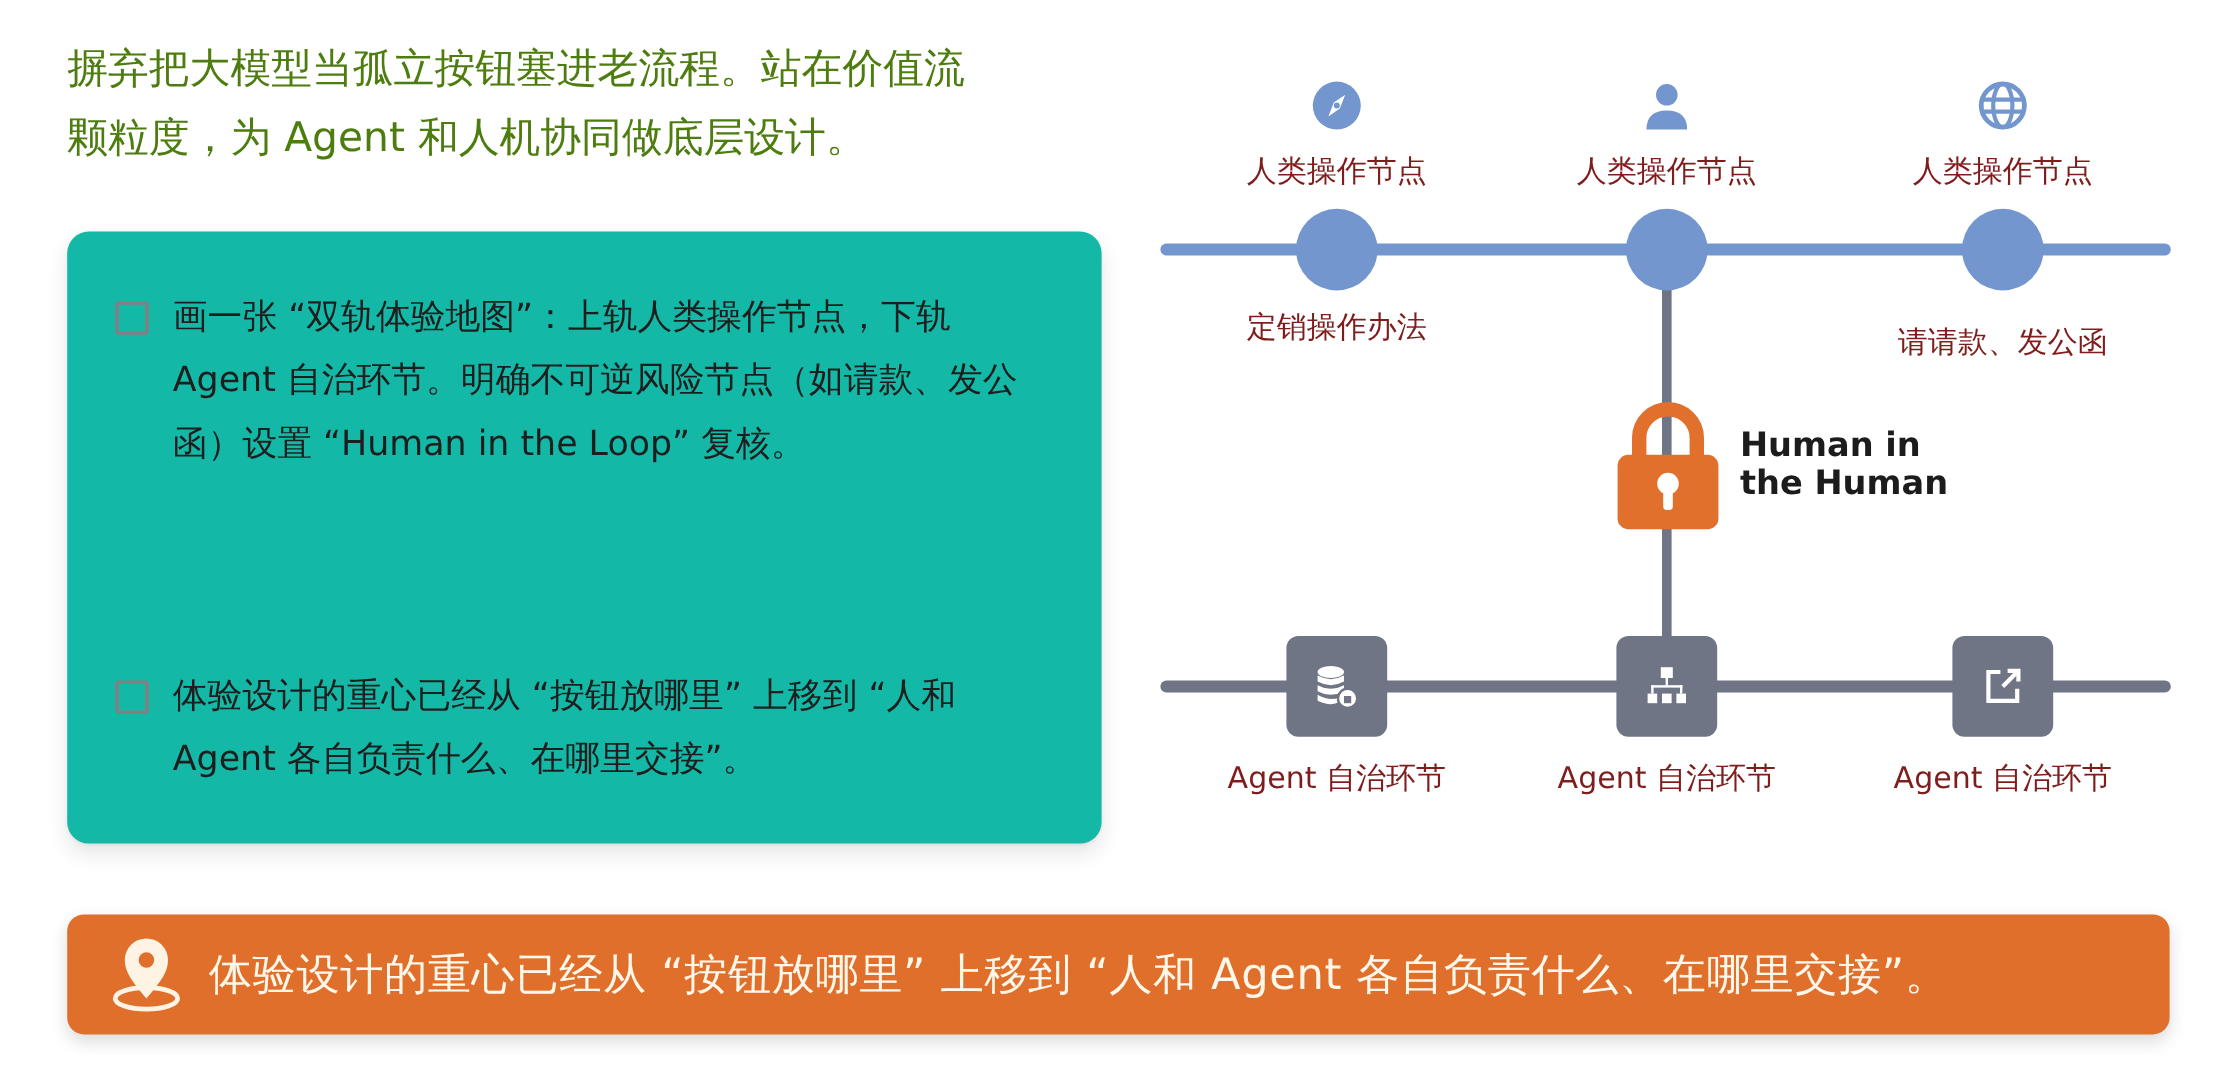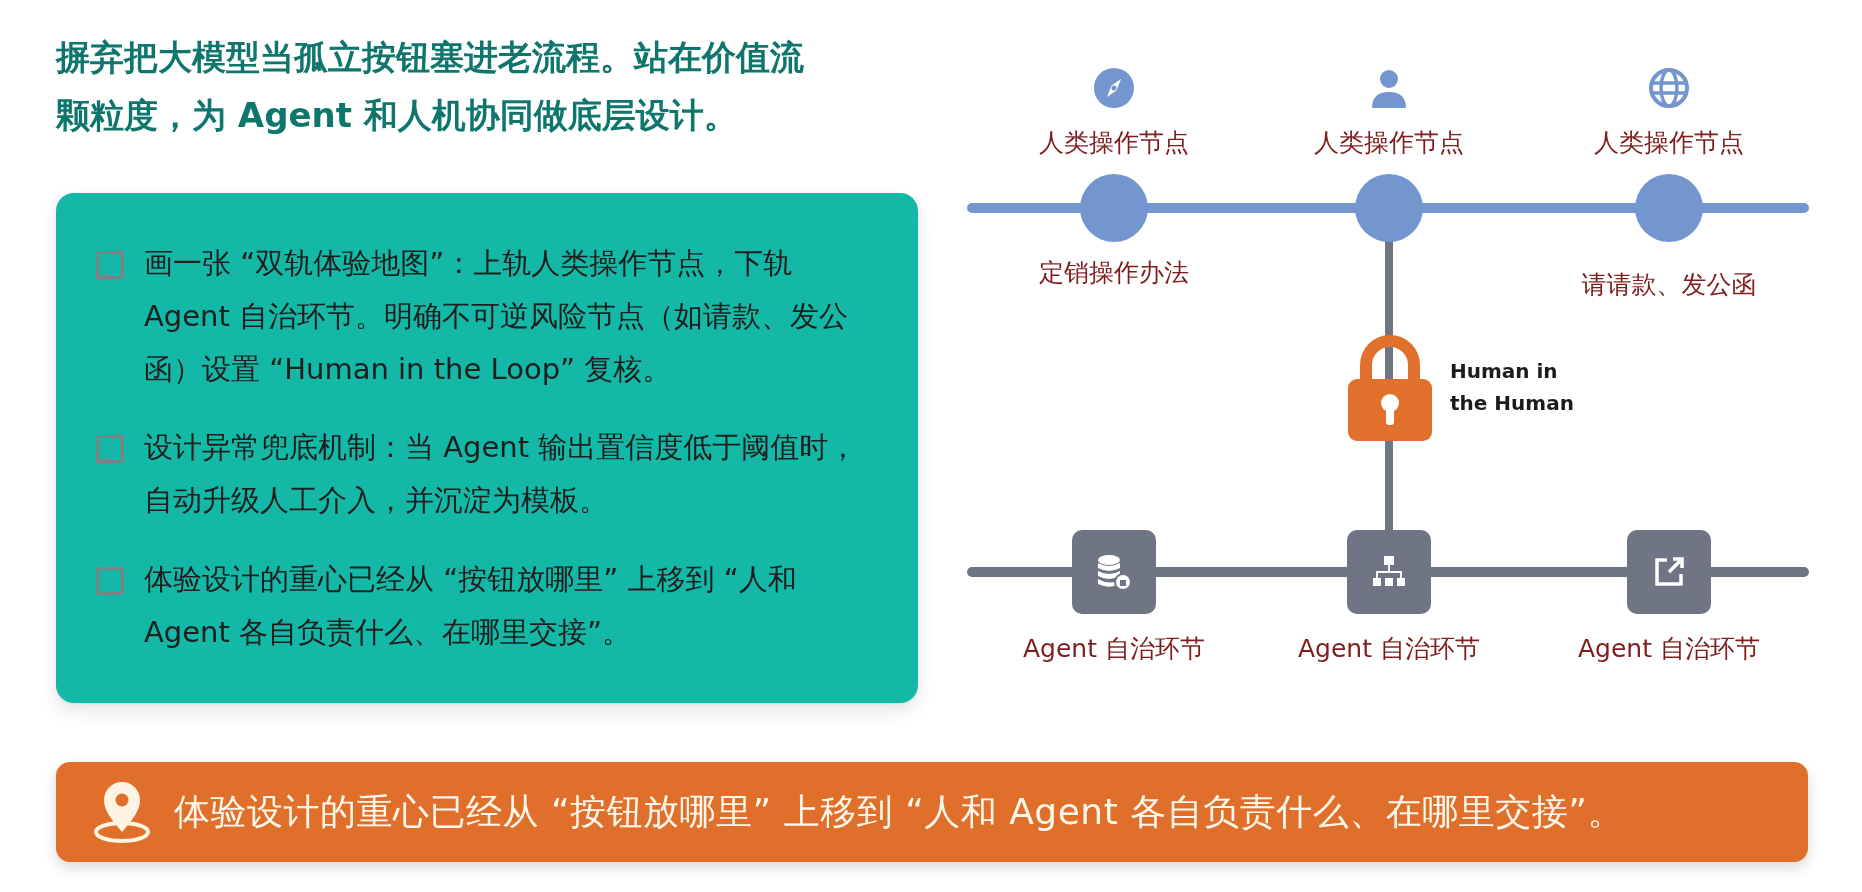--- a/index.html
+++ b/index.html
@@ -1,21 +1,21 @@
 <!DOCTYPE html>
 <html><head>
 <meta charset="utf-8">
 <style>
   * { box-sizing: border-box; margin: 0; padding: 0; }
   html, body { width: 1862px; height: 892px; background: #ffffff; overflow: hidden; }
   body { position: relative; font-family: "DejaVu Sans", "Liberation Sans", sans-serif; color: #1a1a1a; }
 
   .headline {
     position: absolute; left: 56px; top: 28px; width: 860px;
-    font-size: 34px; line-height: 58px; color: #0f766e; font-weight: 700;
+    font-size: 34px; line-height: 58px; color: #4d7c0f; font-weight: 400;
   }
 
   .card {
     position: absolute; left: 56px; top: 193px; width: 862px; height: 510px;
     background: #14b8a6; border-radius: 18px;
     box-shadow: 0 8px 18px rgba(0,0,0,0.10), 0 1px 3px rgba(0,0,0,0.06);
   }
   .check-item { position: absolute; left: 40px; width: 790px; display: flex; }
   .check-box {
     flex: 0 0 auto; width: 28px; height: 28px; margin-top: 14px; margin-right: 20px;
@@ -38,21 +38,21 @@
   }
   .top-icon { position: absolute; width: 44px; height: 44px; top: 26px; }
   .node-label { position: absolute; font-size: 25px; color: #7f1d1d; text-align: center; width: 240px; white-space: nowrap; }
 
   .agent-node {
     position: absolute; top: 490px; width: 84px; height: 84px; border-radius: 10px;
     background: #6f7585; display: flex; align-items: center; justify-content: center;
   }
 
   .lock { position: absolute; left: 386px; top: 295px; width: 88px; height: 108px; }
-  .hitl-label { position: absolute; left: 490px; top: 315px; font-size: 20px; line-height: 32px; font-weight: 600; color: #1c1c1c; }
+  .hitl-label { position: absolute; left: 490px; top: 315px; font-size: 28px; line-height: 32px; font-weight: 600; color: #1c1c1c; }
 
   .banner {
     position: absolute; left: 56px; top: 762px; width: 1752px; height: 100px;
     background: #df6f2b; border-radius: 14px;
     box-shadow: 0 6px 14px rgba(0,0,0,0.14);
     display: flex; align-items: center;
   }
   .banner-icon { margin-left: 36px; width: 60px; height: 64px; flex: 0 0 auto; }
   .banner-text { margin-left: 22px; font-size: 36px; color: #fff7ea; font-weight: 500; letter-spacing: 0.5px; }
 </style>
@@ -61,24 +61,20 @@
 
 <div class="headline">
   <div>摒弃把大模型当孤立按钮塞进老流程。站在价值流</div>
   <div>颗粒度，为 Agent 和人机协同做底层设计。</div>
 </div>
 
 <div class="card">
   <div class="check-item item-1">
     <div class="check-box"></div>
     <div class="check-text">画一张 “双轨体验地图”：上轨人类操作节点，下轨 Agent 自治环节。明确不可逆风险节点（如请款、发公函）设置 “Human in the Loop” 复核。</div>
-  </div>
-  <div class="check-item item-2">
-    <div class="check-box"></div>
-    <div class="check-text">设计异常兜底机制：当 Agent 输出置信度低于阈值时，自动升级人工介入，并沉淀为模板。</div>
   </div>
   <div class="check-item item-3">
     <div class="check-box"></div>
     <div class="check-text">体验设计的重心已经从 “按钮放哪里” 上移到 “人和 Agent 各自负责什么、在哪里交接”。</div>
   </div>
 </div>
 
 <div class="diagram">
   <div class="rail rail-top"></div>
   <div class="rail rail-bottom"></div>

